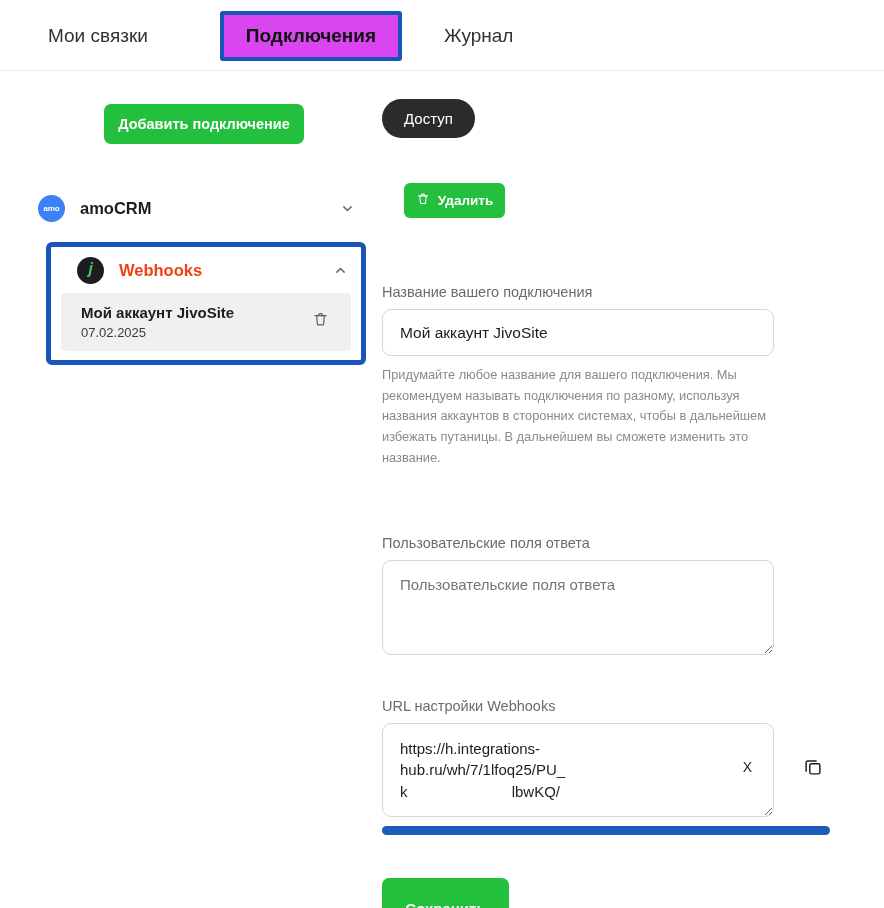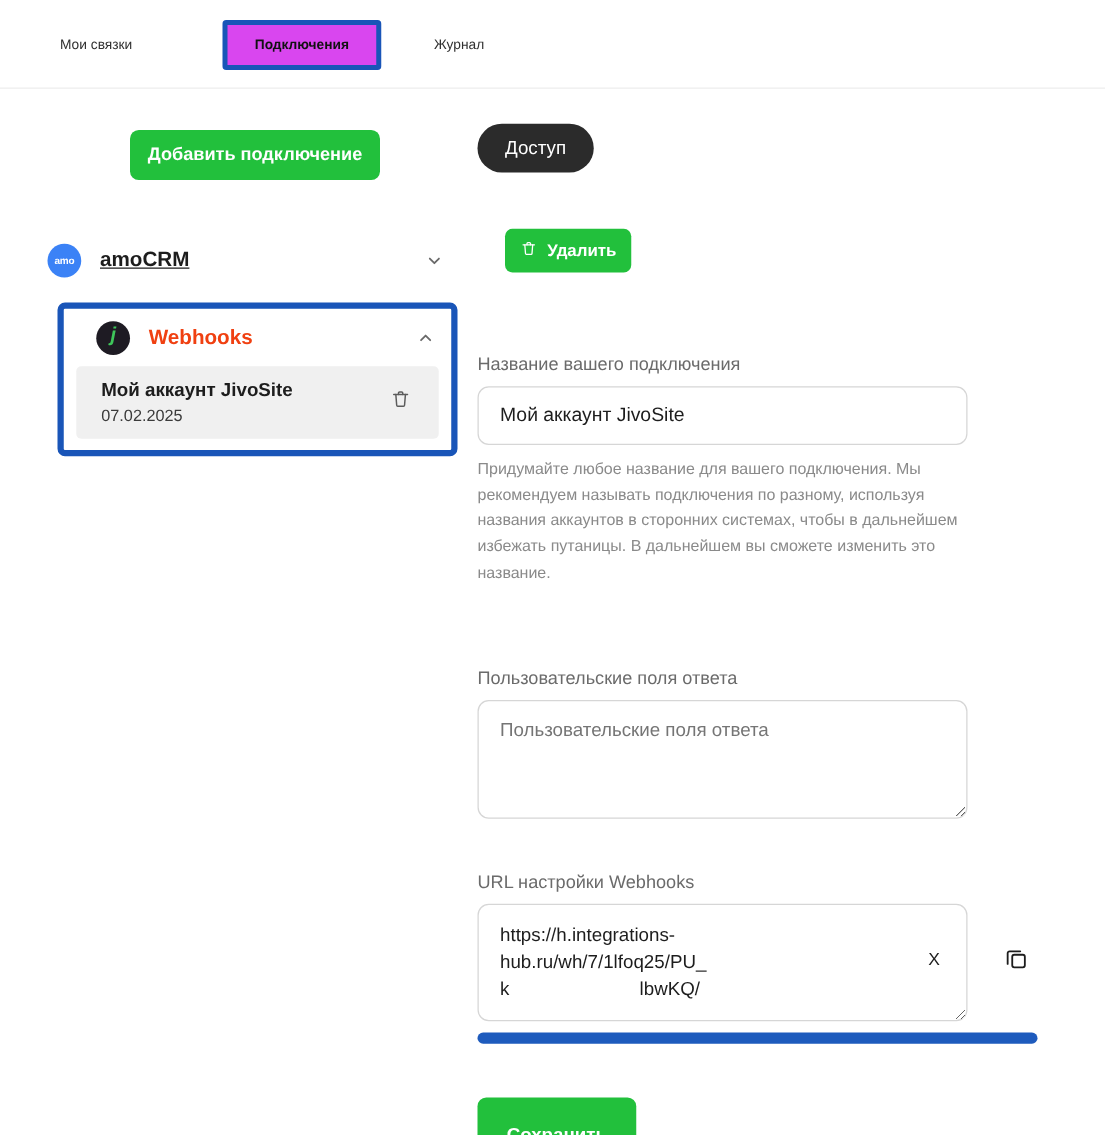--- a/index.html
+++ b/index.html
@@ -28,21 +28,21 @@
     position: relative;
   }
   .tabbar::after {
     content: "";
     position: absolute;
     left: 0; right: 0; bottom: 0;
     height: 1px;
     background: #ededed;
   }
   .tab {
-    font-size: 11px;
+    font-size: 19px;
     color: #313131;
     padding: 6px 4px;
     margin-right: 42px;
     cursor: pointer;
     white-space: nowrap;
   }
   .tab.active {
     font-weight: bold;
     color: #111;
     border: 4px solid #1955b8;
@@ -132,21 +132,21 @@
   }
   .conn-row .avatar {
     flex: 0 0 auto;
     margin-right: 15px;
   }
   .conn-name {
     font-size: 16.5px;
     font-weight: bold;
     flex: 1;
   }
-  .name-amo { color: #1d1d1d; text-decoration: underline; }
+  .name-amo { color: #1d1d1d; }
   .name-jivo { color: #f04011; }
 
   .avatar {
     width: 27px;
     height: 27px;
     border-radius: 50%;
     display: flex;
     align-items: center;
     justify-content: center;
     font-size: 8px;

